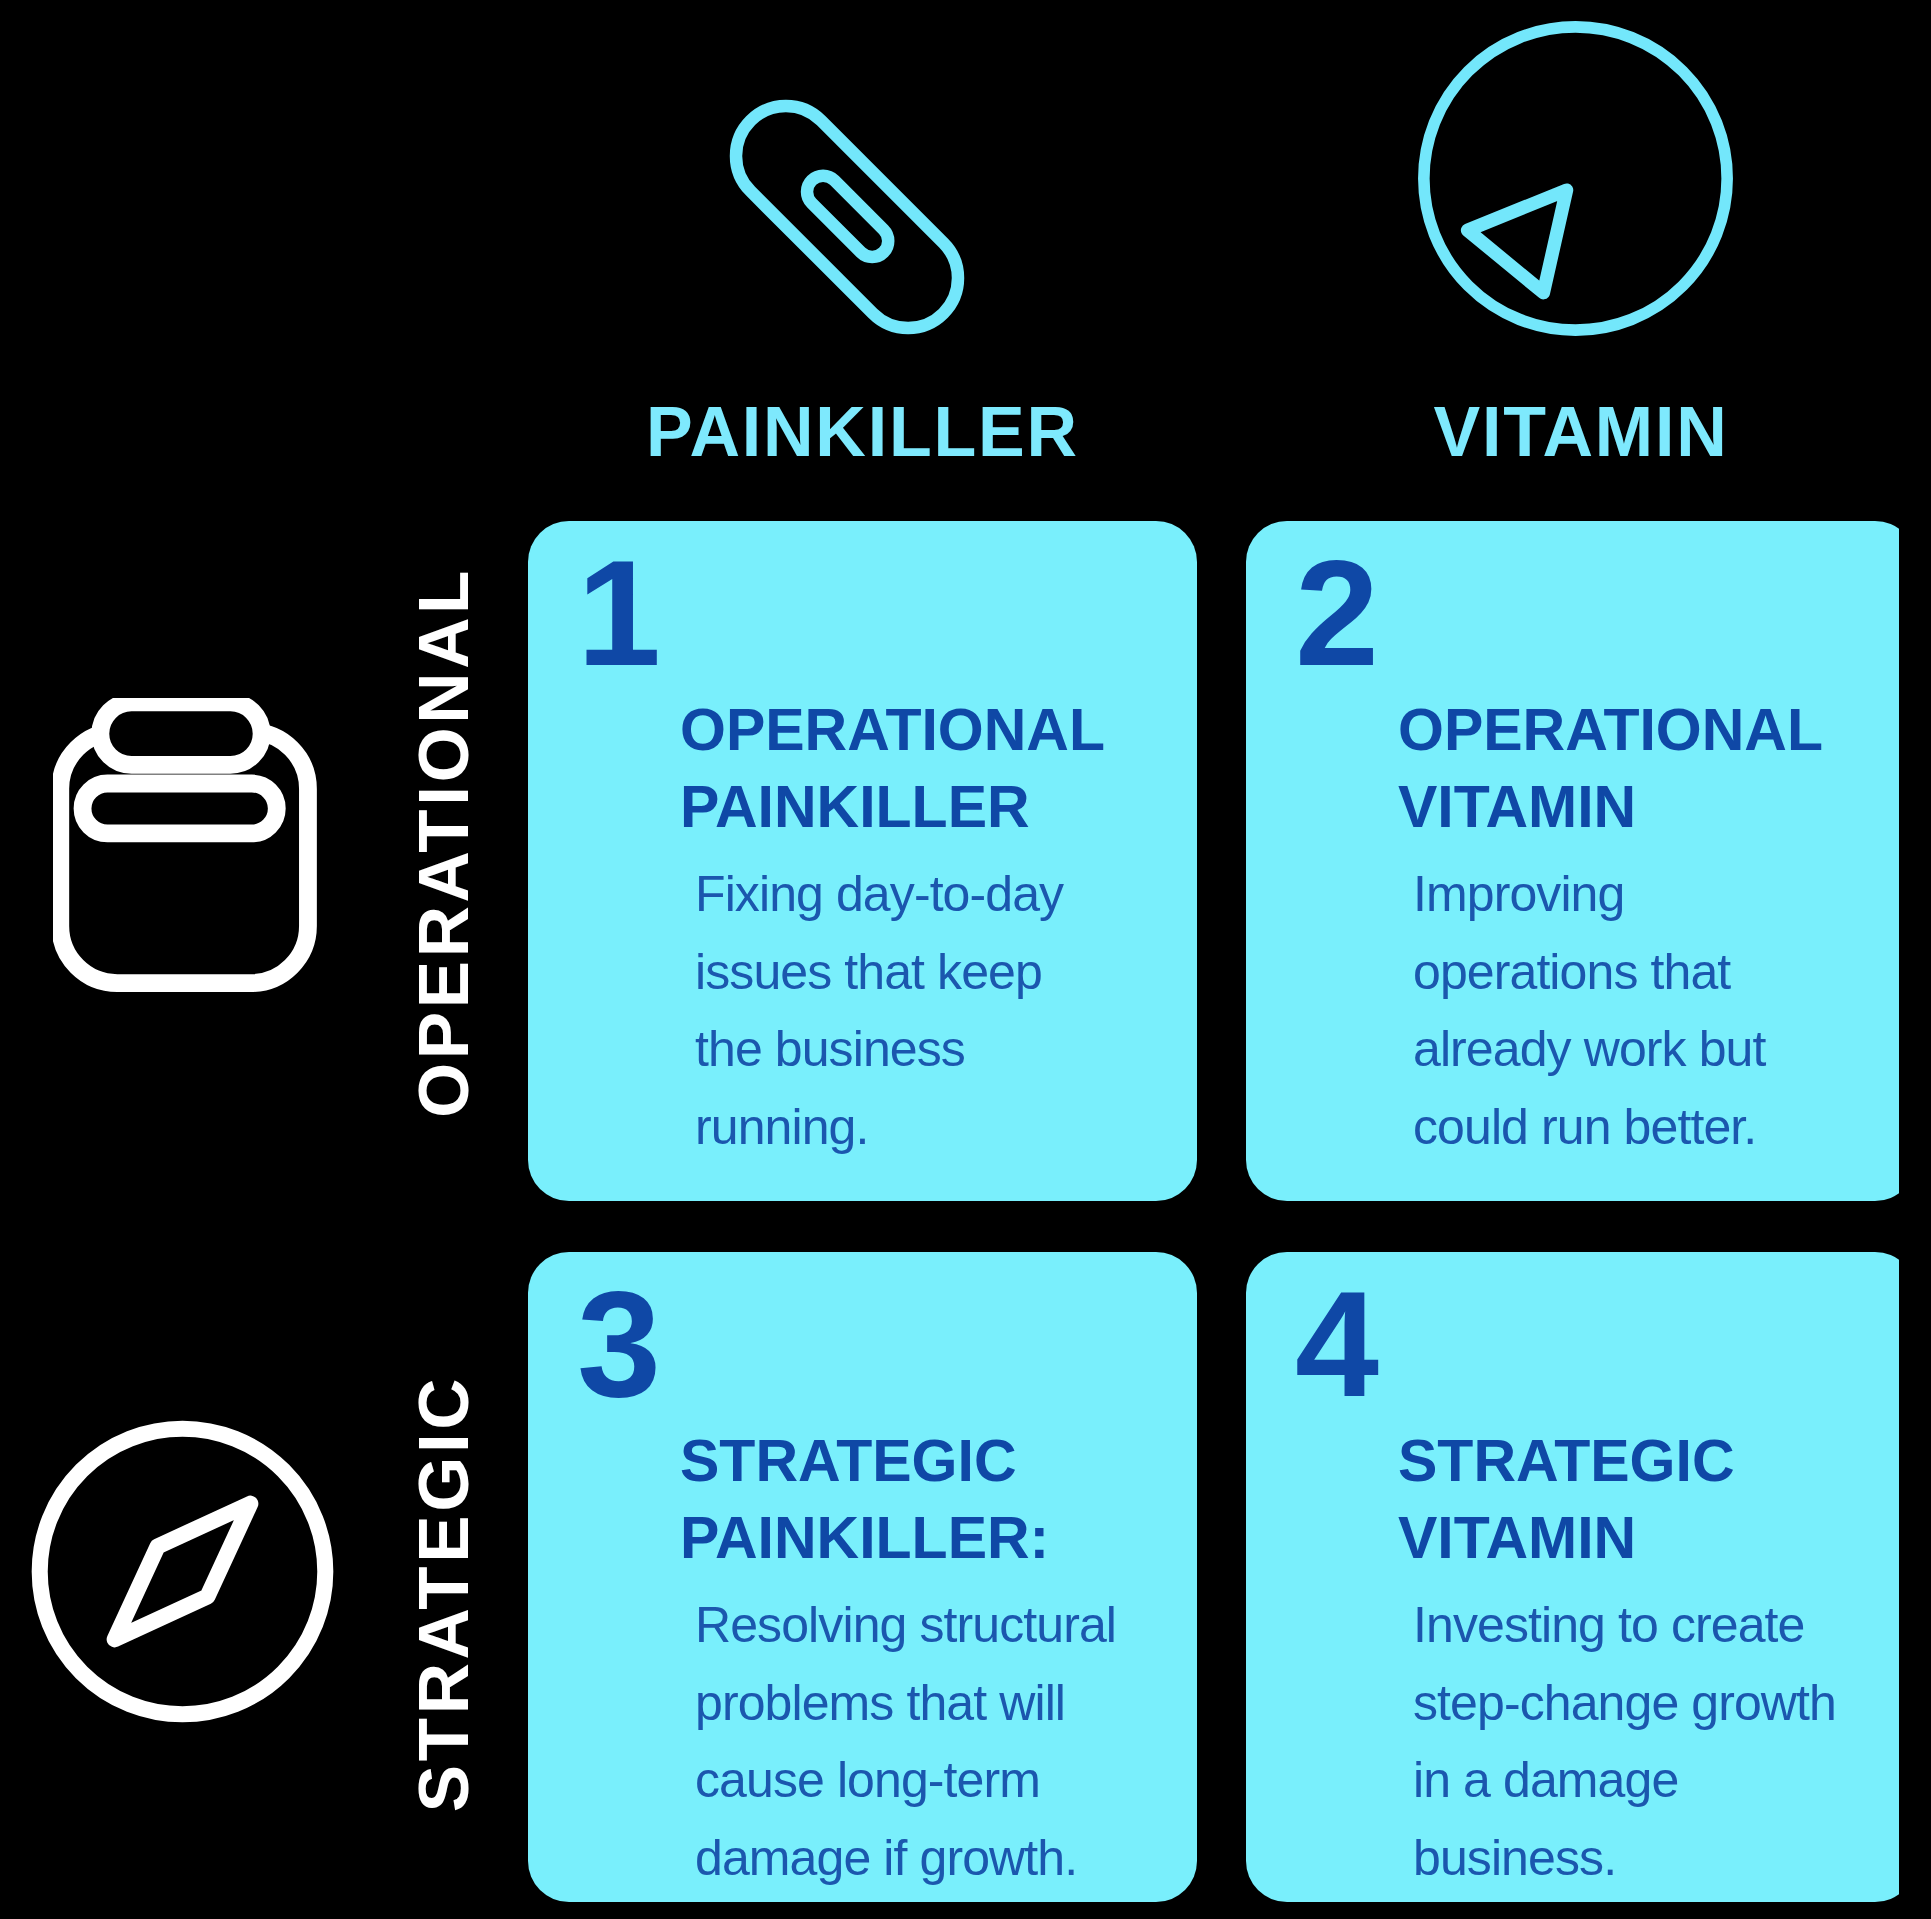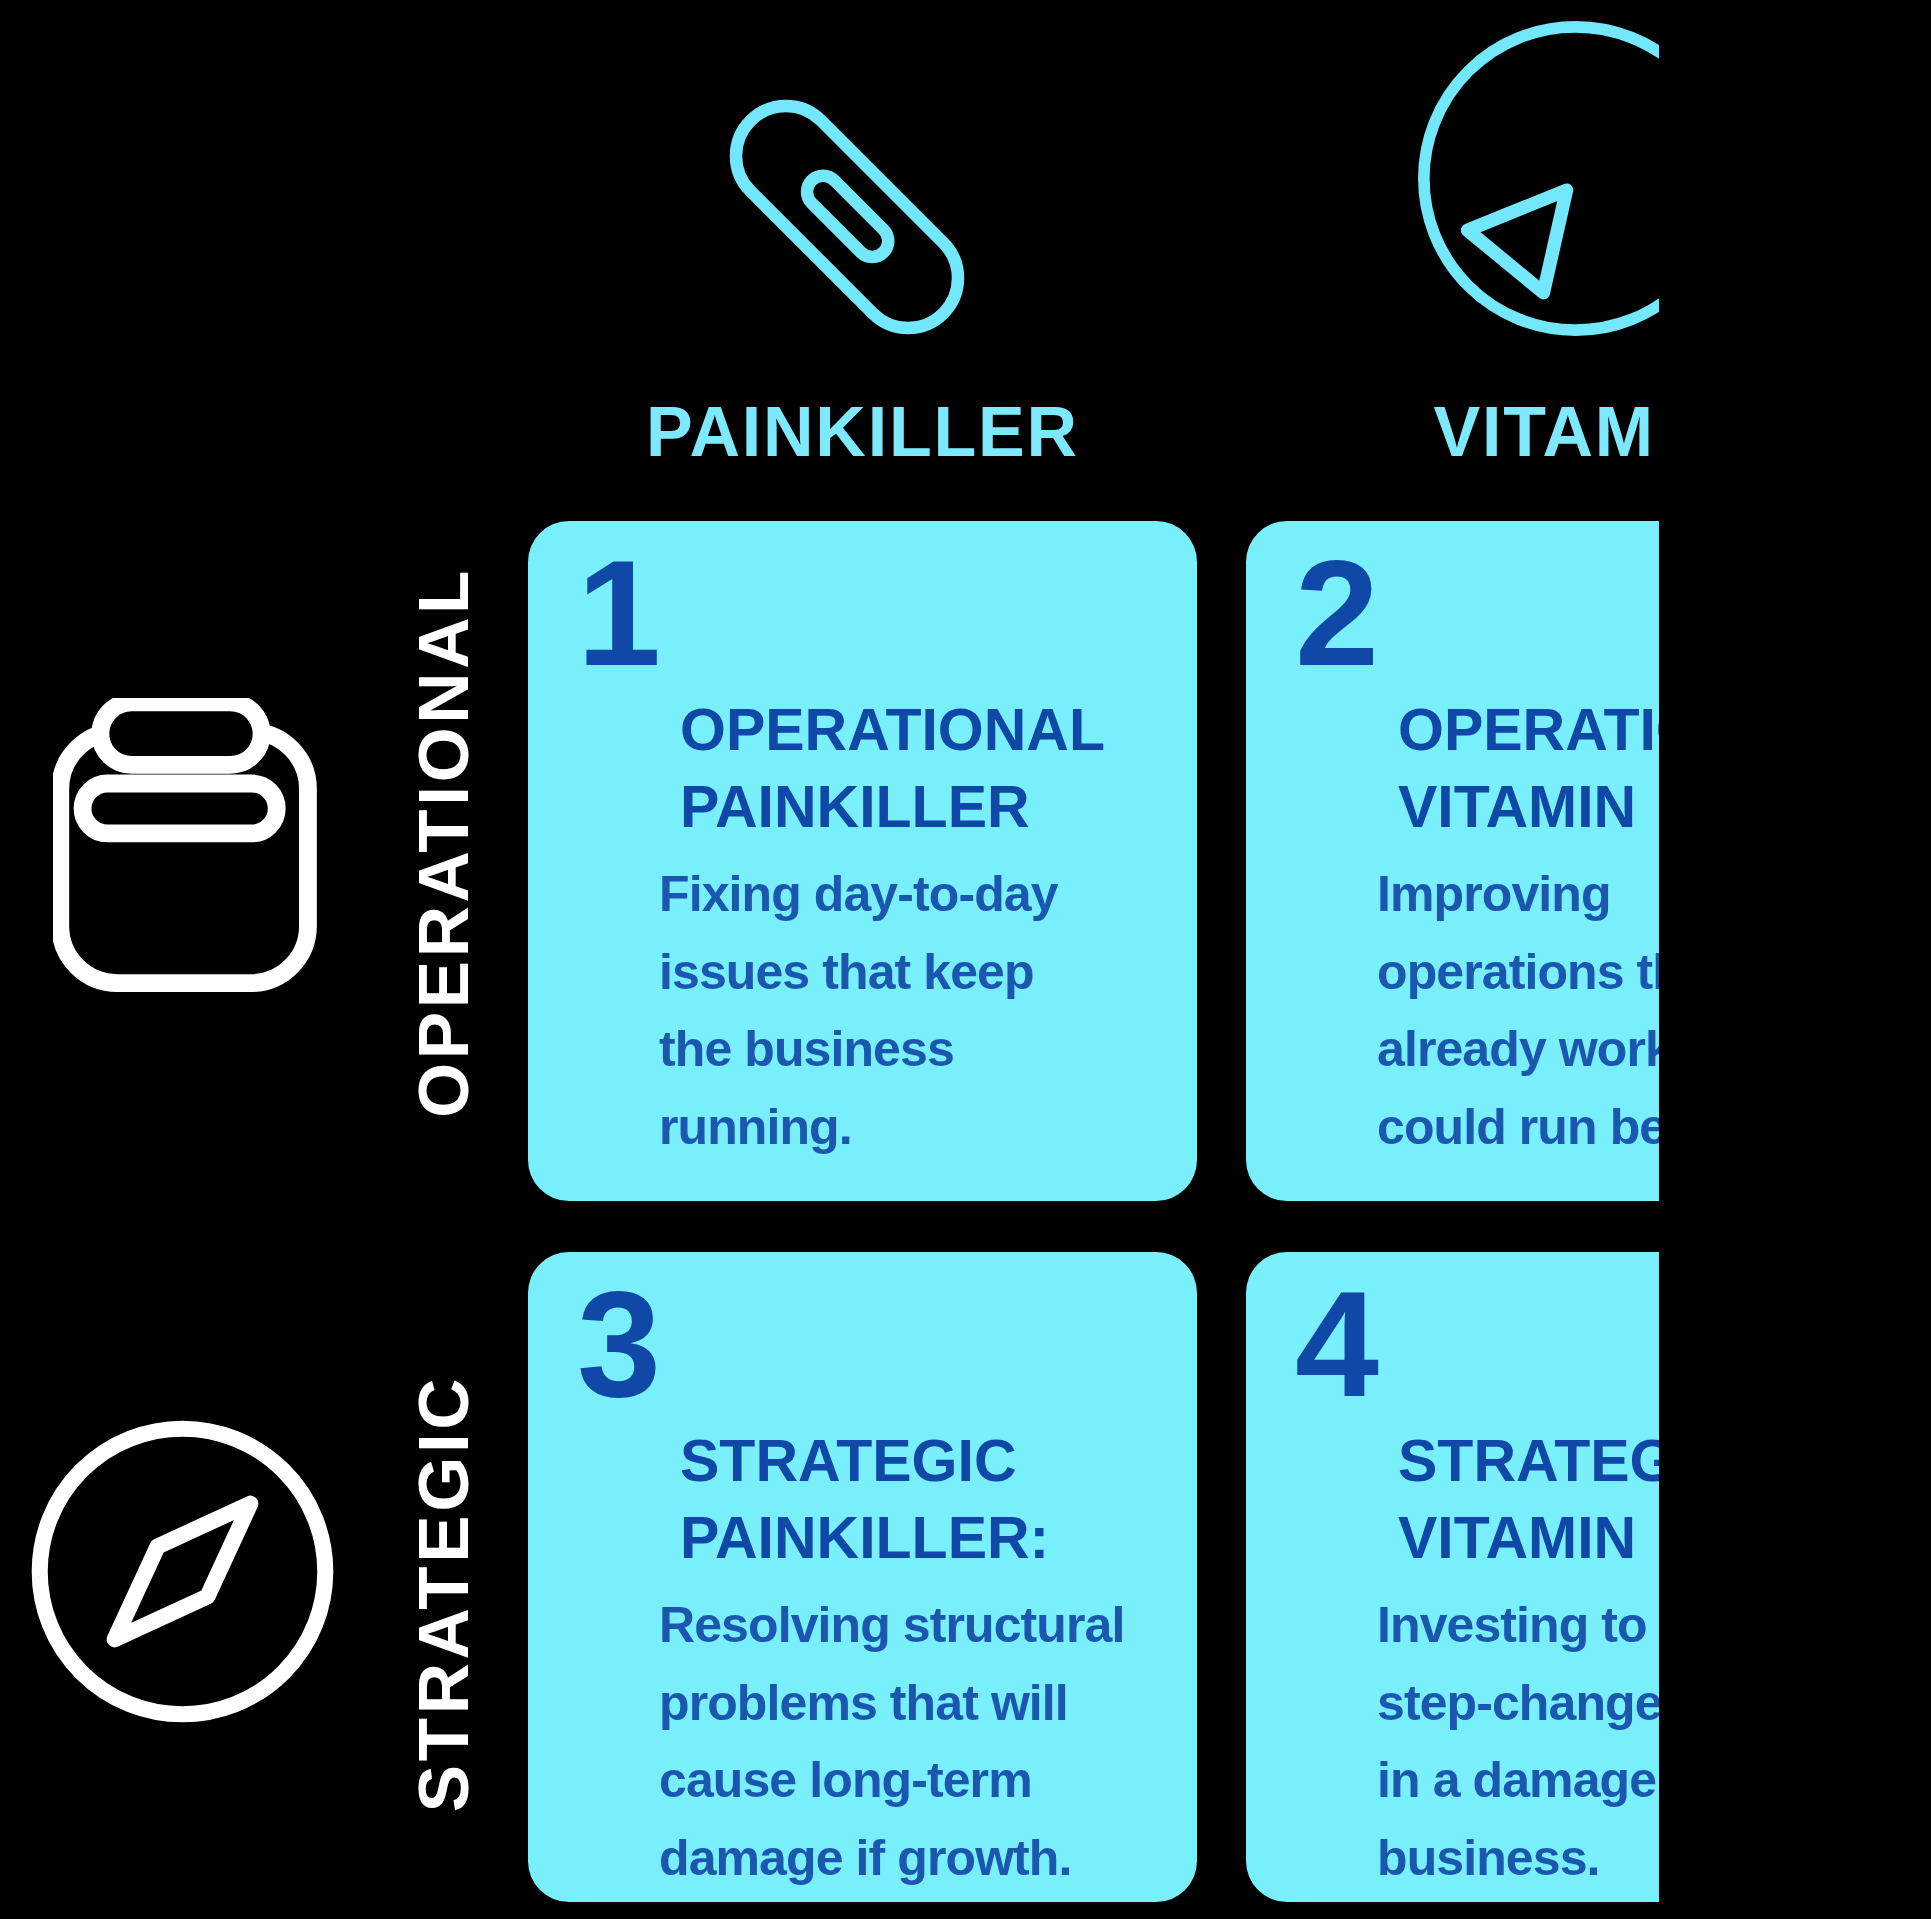--- a/index.html
+++ b/index.html
@@ -1,18 +1,18 @@
 <!DOCTYPE html>
 <html style="--background: #000000; --panel: #79EFFC; --number-title-blue: #0F48A6; --body-blue: #1B57AE; --header-cyan: #7EE9FD; --icon-cyan: #73E7FB; --row-label-white: #FFFFFF;font-size:14.3px"><head>
 <meta charset="utf-8">
 <style>
   html,body{margin:0;padding:0;background:#000;}
   .canvas{
     position:relative;
-    width:1659px;
+    width:1899px;
     height:1919px;
     background:var(--background,#000);
     overflow:hidden;
     font-family:"Liberation Sans", sans-serif;
   }
   .abs{position:absolute;}
 
   
   .pill-wrap{left:700px;top:70px;width:294px;height:294px;color:var(--icon-cyan,#73E7FB);}
   .vitamin-wrap{left:1406px;top:9px;width:339px;height:339px;color:var(--icon-cyan,#73E7FB);}
@@ -60,22 +60,22 @@
     color:var(--number-title-blue,#0F48A6);
   }
   .q-title{
     margin:3.6px 0 0 103px;
     font-size:59px;line-height:1.32;font-weight:700;
     letter-spacing:0;
     color:var(--number-title-blue,#0F48A6);
     white-space:pre-line;
   }
   .q-body{
-    margin:9px 0 0 82px;
-    font-size:50px;line-height:1.55;font-weight:700;
+    margin:9px 0 0 118px;
+    font-size:50px;line-height:1.55;font-weight:400;
     letter-spacing:-0.9px;
     color:var(--body-blue,#1B57AE);
     white-space:pre-line;
   }
   svg{display:block;width:100%;height:100%;}
 </style>
 </head>
 <body>
 
 <div class="canvas">

